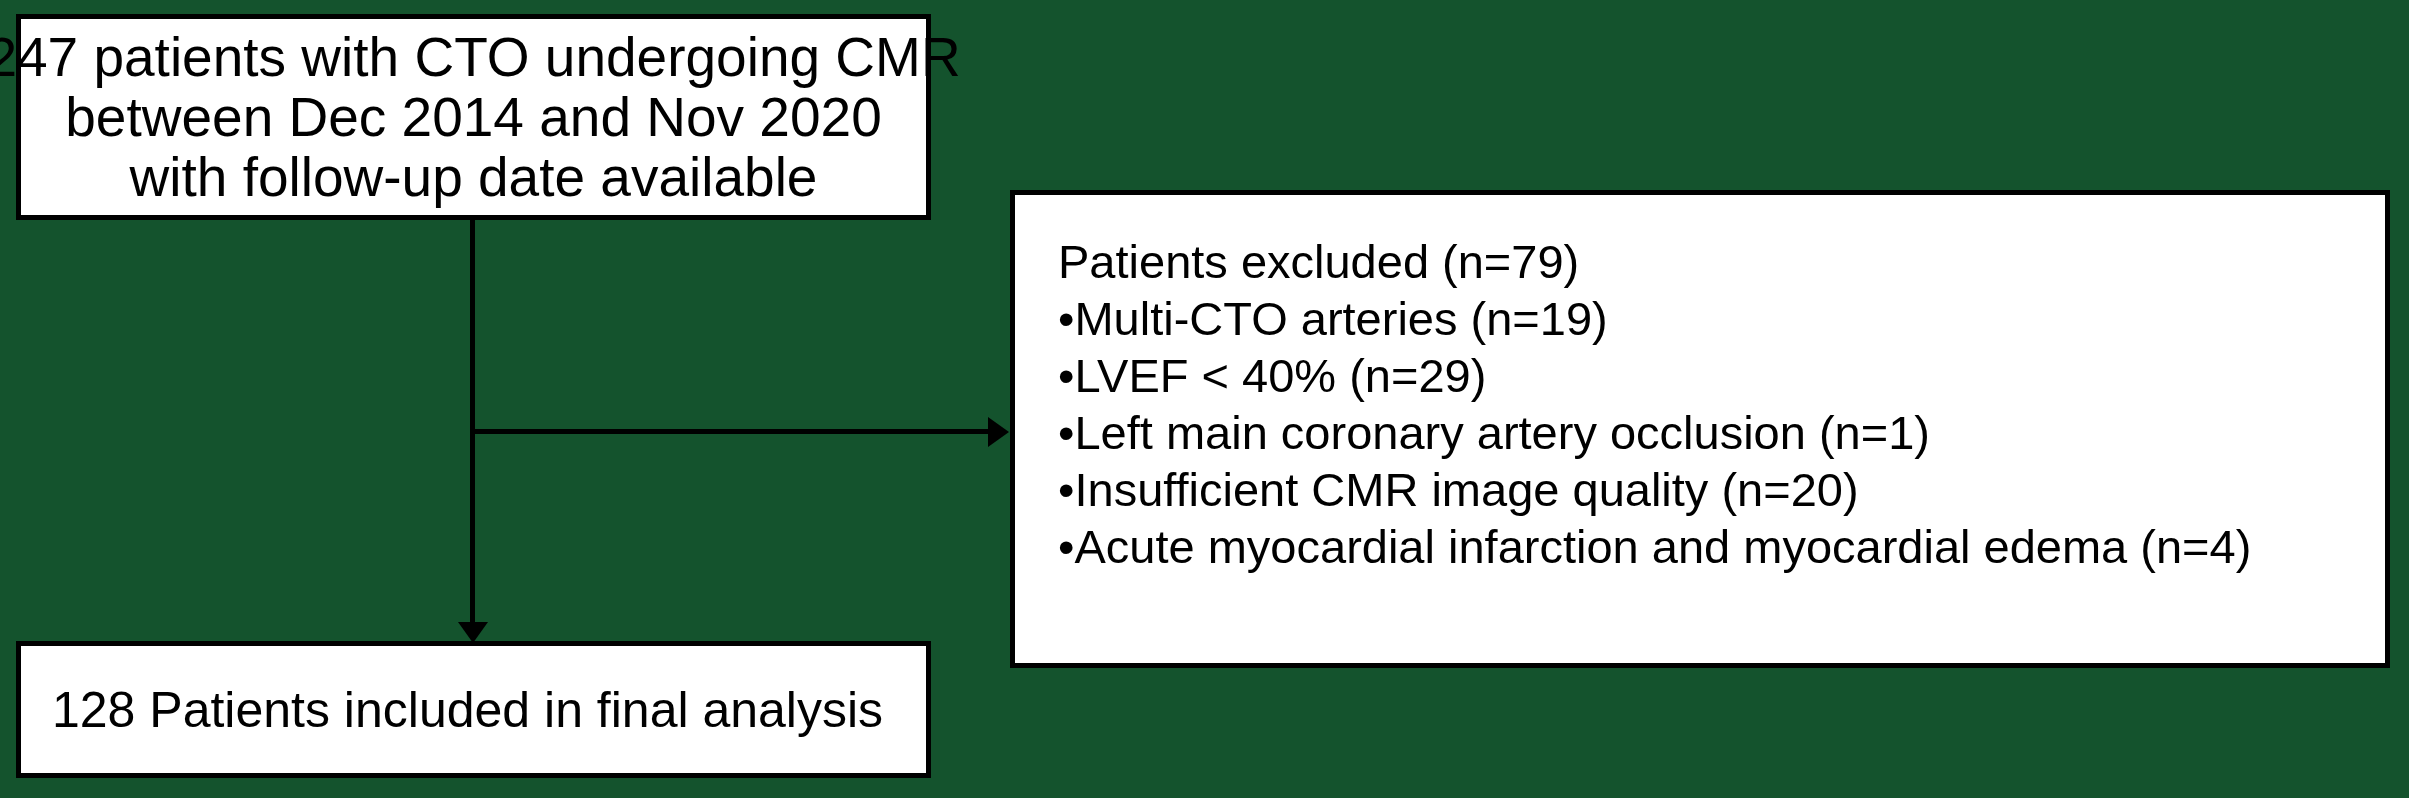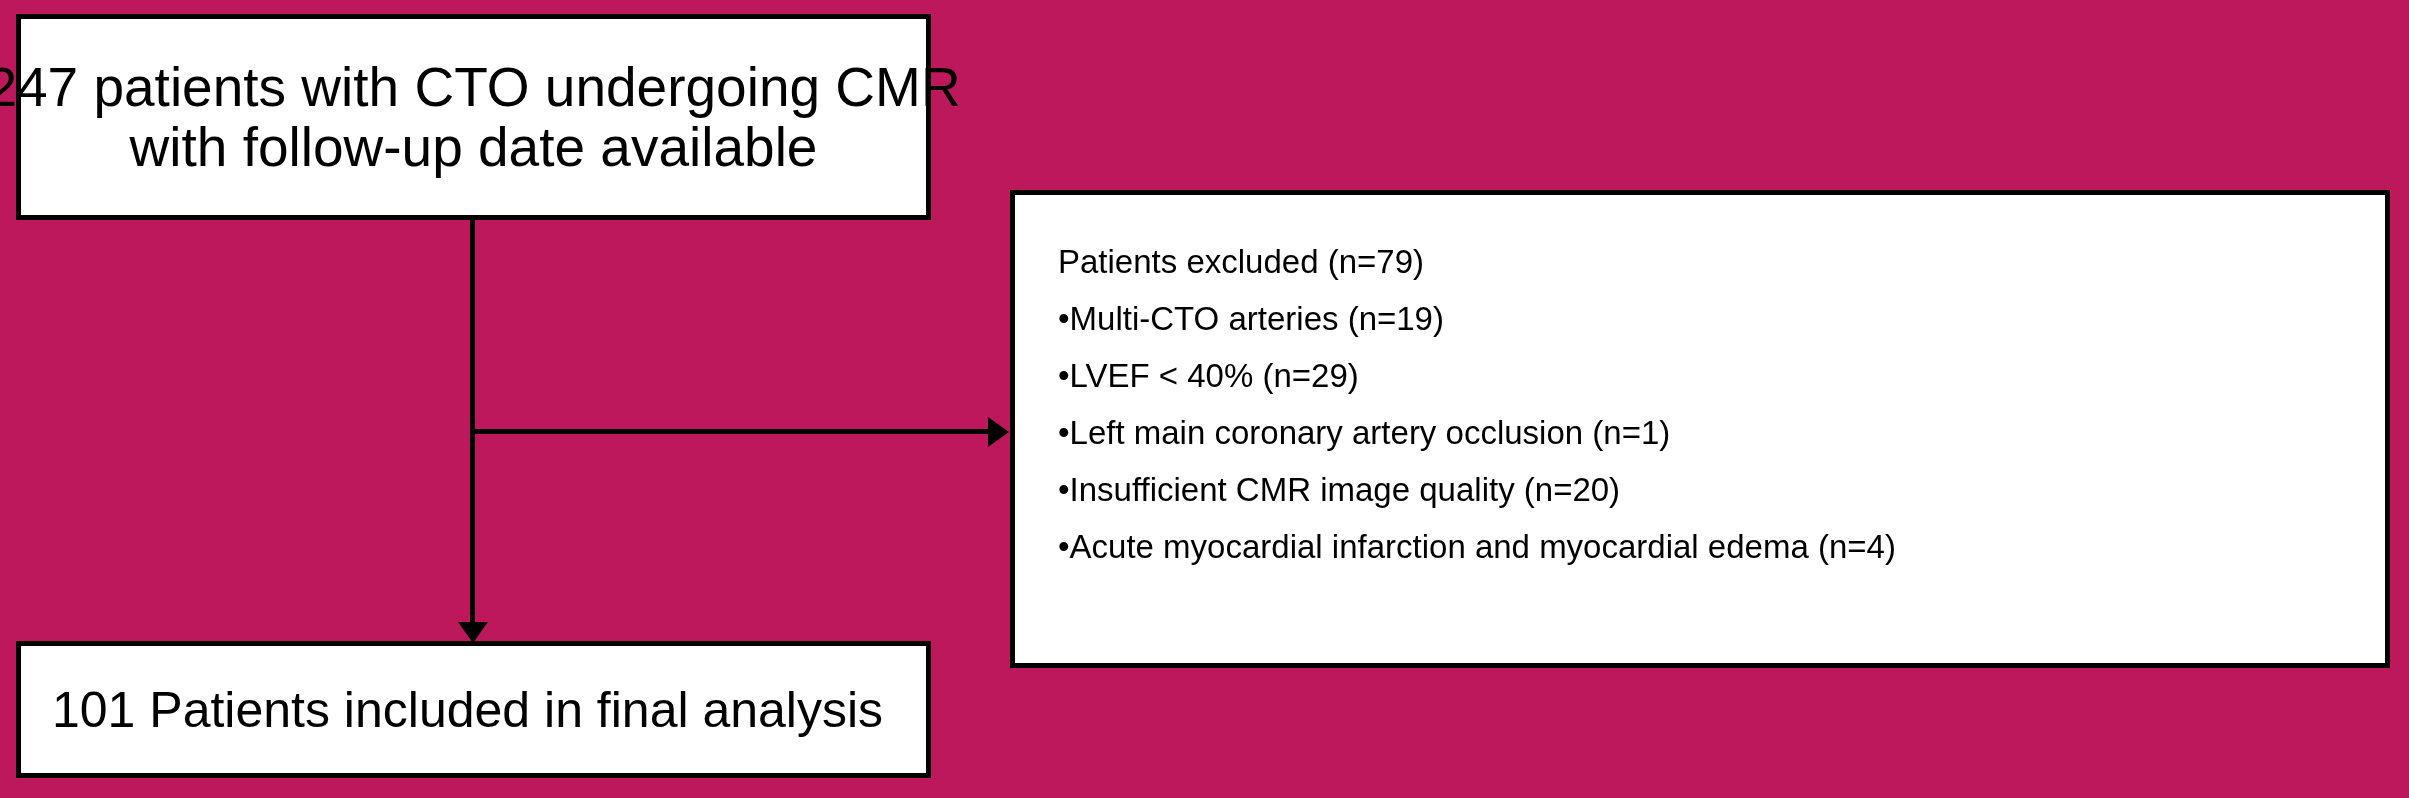--- a/index.html
+++ b/index.html
@@ -4,21 +4,21 @@
 <style>
   html, body {
     margin: 0;
     padding: 0;
     background: #ffffff;
   }
   .canvas {
     position: relative;
     width: 2409px;
     height: 798px;
-    background: #be185d;
+    background: #14532d;
     font-family: "Liberation Sans", sans-serif;
     color: #000000;
     overflow: hidden;
   }
   .box {
     position: absolute;
     box-sizing: border-box;
     border: 5px solid #000000;
     background: #ffffff;
   }
@@ -35,21 +35,21 @@
     font-size: 55px;
     line-height: 60px;
     white-space: nowrap;
   }
   .exclusion-box {
     left: 1010px;
     top: 190px;
     width: 1380px;
     height: 478px;
     padding: 38px 10px 0 43px;
-    font-size: 33px;
+    font-size: 47px;
     line-height: 57px;
     white-space: nowrap;
   }
   .final-box {
     left: 16px;
     top: 641px;
     width: 915px;
     height: 137px;
     display: flex;
     align-items: center;
@@ -94,35 +94,36 @@
     border-left: 21px solid #000000;
   }
 </style>
 </head>
 <body>
 
 <div class="canvas">
 
   <div class="box enrollment-box">
     <div>247 patients with CTO undergoing CMR</div>
+    <div>between Dec 2014 and Nov 2020</div>
     <div>with follow-up date available</div>
   </div>
 
   <div class="vline"></div>
   <div class="arrowhead-down"></div>
 
   <div class="hline"></div>
   <div class="arrowhead-right"></div>
 
   <div class="box exclusion-box">
     <div>Patients excluded (n=79)</div>
     <div>•Multi-CTO arteries (n=19)</div>
     <div>•LVEF &lt; 40% (n=29)</div>
     <div>•Left main coronary artery occlusion (n=1)</div>
     <div>•Insufficient CMR image quality (n=20)</div>
     <div>•Acute myocardial infarction and myocardial edema (n=4)</div>
   </div>
 
   <div class="box final-box">
-    <div>101 Patients included in final analysis</div>
+    <div>128 Patients included in final analysis</div>
   </div>
 
 </div>
 
 </body></html>

